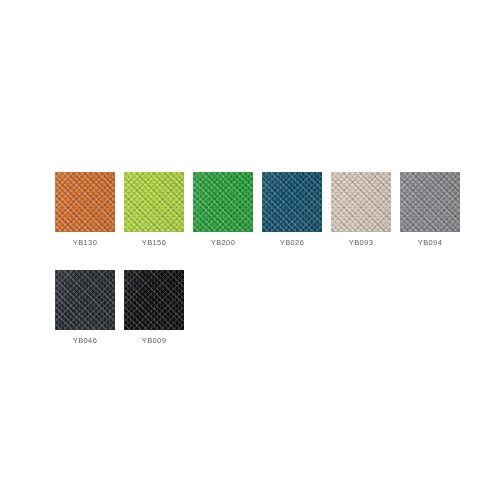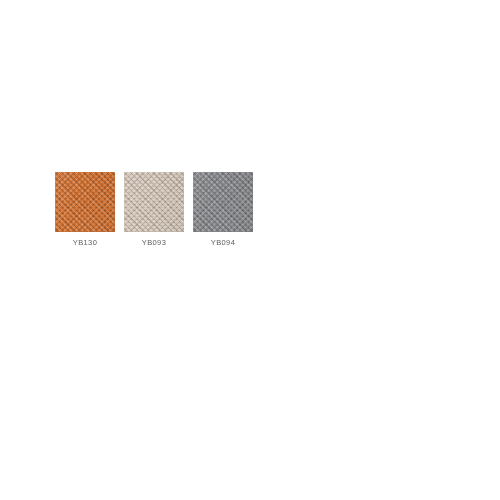--- a/index.html
+++ b/index.html
@@ -113,27 +113,62 @@
 <div id="swatch-board">
   <div class="swatch-grid">
       <div class="swatch-cell">
         <div class="swatch-chip" style="background-color: rgb(210, 110, 44);">
           <div class="weave"></div>
           <div class="sheen"></div>
         </div>
         <div class="swatch-label">YB130</div>
       </div>
       <div class="swatch-cell">
+        <div class="swatch-chip" style="background-color: rgb(175, 213, 63);">
+          <div class="weave"></div>
+          <div class="sheen"></div>
+        </div>
+        <div class="swatch-label">YB156</div>
+      </div>
+      <div class="swatch-cell">
+        <div class="swatch-chip" style="background-color: rgb(39, 160, 56);">
+          <div class="weave"></div>
+          <div class="sheen"></div>
+        </div>
+        <div class="swatch-label">YB200</div>
+      </div>
+      <div class="swatch-cell">
+        <div class="swatch-chip" style="background-color: rgb(18, 80, 107);">
+          <div class="weave"></div>
+          <div class="sheen"></div>
+        </div>
+        <div class="swatch-label">YB026</div>
+      </div>
+      <div class="swatch-cell">
         <div class="swatch-chip" style="background-color: rgb(214, 200, 186);">
           <div class="weave"></div>
           <div class="sheen"></div>
         </div>
         <div class="swatch-label">YB093</div>
       </div>
       <div class="swatch-cell">
         <div class="swatch-chip" style="background-color: rgb(134, 136, 139);">
           <div class="weave"></div>
           <div class="sheen"></div>
         </div>
         <div class="swatch-label">YB094</div>
       </div>
+      <div class="swatch-cell">
+        <div class="swatch-chip" style="background-color: rgb(38, 43, 49);">
+          <div class="weave"></div>
+          <div class="sheen"></div>
+        </div>
+        <div class="swatch-label">YB046</div>
+      </div>
+      <div class="swatch-cell">
+        <div class="swatch-chip" style="background-color: rgb(13, 13, 16);">
+          <div class="weave"></div>
+          <div class="sheen"></div>
+        </div>
+        <div class="swatch-label">YB009</div>
+      </div>
     </div>
 </div>
 
 </body></html>

